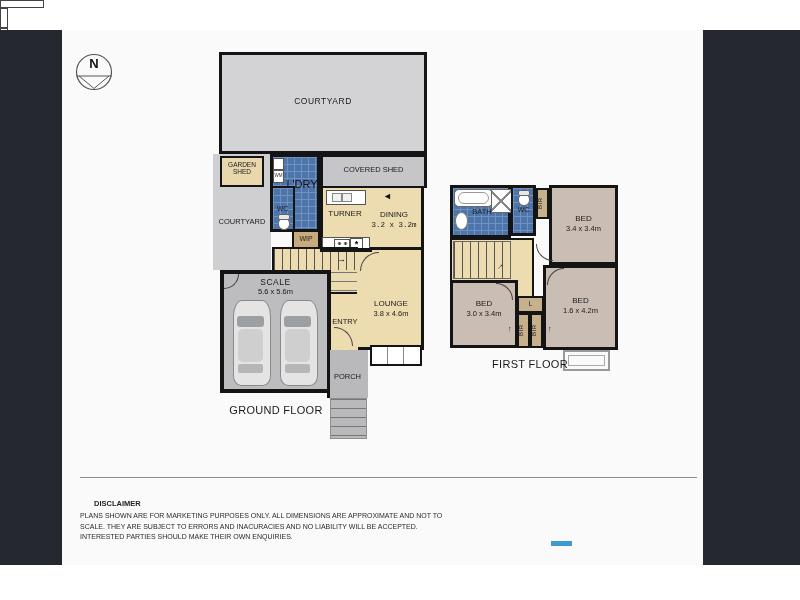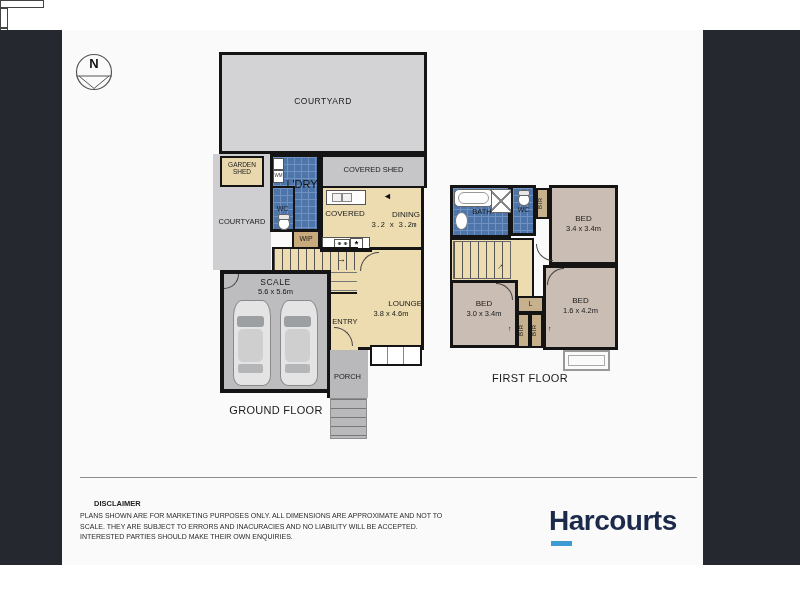--- a/index.html
+++ b/index.html
@@ -103,22 +103,22 @@
   <div class="abs thin" style="left:273px;top:170px;width:11px;height:13px;"></div>
   <div class="lbl" style="left:272.5px;top:174px;width:12px;font-size:4.5px;color:#333;">WM</div>
   <div class="lbl" style="left:284px;top:178px;width:36px;font-size:11px;color:#111;">L'DRY</div>
 
   <div class="abs tile" style="left:270px;top:186px;width:25px;height:46px;border-top:2.5px solid #141414;border-right:2.5px solid #141414;border-left:3px solid #141414;border-bottom:3px solid #141414;box-sizing:border-box;"></div>
   <div class="lbl" style="left:270px;top:205px;width:25px;font-size:7px;">WC</div>
   <div class="toilet-b" style="left:278px;top:217px;width:10px;height:11px;"></div>
   <div class="toilet-t" style="left:278px;top:214px;width:10px;height:4px;"></div>
 
   <div class="abs beige" style="left:320px;top:186px;width:104px;height:64px;border:3px solid #141414;border-top:2.5px solid #141414;"></div>
-  <div class="lbl" style="left:322px;top:210px;width:46px;font-size:8px;">COVERED</div>
-  <div class="lbl" style="left:368px;top:211px;width:52px;font-size:8px;text-align:right;">DINING</div>
+  <div class="lbl" style="left:322px;top:210px;width:46px;font-size:8px;">TURNER</div>
+  <div class="lbl" style="left:368px;top:211px;width:52px;font-size:8px;">DINING</div>
   <div class="lbl" style="left:368px;top:221px;width:52px;font-size:7.5px;font-weight:normal;font-family:Liberation Mono, monospace;">3.2 x 3.2m</div>
 
   <div class="bench-sink" style="left:326px;top:190px;width:38px;height:13px;"></div>
   <div class="sink-bowl" style="left:332px;top:193px;width:8px;height:7px;"></div>
   <div class="sink-bowl" style="left:342px;top:193px;width:8px;height:7px;"></div>
   <div class="bench-sink" style="left:322px;top:237px;width:46px;height:13px;"></div>
   <div class="stove" style="left:334px;top:239px;width:14px;height:9px;"></div>
   <div class="abs" style="left:350px;top:238px;width:13px;height:11px;background:#fff;border:1px solid #555;text-align:center;font-size:9px;font-weight:bold;line-height:11px;">*</div>
 
   <div class="win" style="left:378px;top:183px;width:42px;height:6px;"></div>
@@ -130,21 +130,21 @@
   <div class="abs beige steps-v" style="left:272px;top:247px;width:86px;height:25px;border:2px solid #141414;border-right:none;"></div>
   <span class="arrow" style="left:337px;top:255px;">→</span>
 
   <div class="abs beige" style="left:331px;top:270px;width:27px;height:80px;"></div>
   <div class="abs beige steps-h" style="left:331px;top:272px;width:26px;height:22px;border-bottom:2px solid #141414;"></div>
   <div class="lbl" style="left:328px;top:318px;width:34px;font-size:7.5px;">ENTRY</div>
   <div class="arc" style="left:334px;top:327px;width:18px;height:18px;transform:rotate(90deg);"></div>
 
   <div class="abs beige" style="left:358px;top:250px;width:66px;height:100px;border-right:3px solid #141414;border-bottom:3px solid #141414;"></div>
   <div class="abs" style="left:320px;top:248px;width:52px;height:4px;background:#141414;"></div>
-  <div class="lbl" style="left:360px;top:300px;width:62px;font-size:8px;text-align:right;">LOUNGE</div>
+  <div class="lbl" style="left:360px;top:300px;width:62px;font-size:8px;">LOUNGE</div>
   <div class="lbl" style="left:360px;top:310px;width:62px;font-size:7.5px;font-weight:normal;">3.8 x 4.6m</div>
   <div class="arc" style="left:360px;top:252px;width:18px;height:18px;"></div>
 
   <div class="win" style="left:420px;top:196px;width:6px;height:18px;"></div>
   <div class="win" style="left:420px;top:262px;width:6px;height:22px;"></div>
   <div class="win" style="left:420px;top:298px;width:6px;height:22px;"></div>
 
   <div class="abs" style="left:370px;top:345px;width:52px;height:21px;background:#fff;border:2.5px solid #141414;background-image:linear-gradient(90deg,transparent 15px,#888 15px,#888 16px,transparent 16px,transparent 31px,#888 31px,#888 32px,transparent 32px);"></div>
 
   <div class="abs gray4" style="left:220px;top:270px;width:111px;height:123px;border:4px solid #141414;"></div>
@@ -215,21 +215,20 @@
   <span class="arrow" style="left:548px;top:325px;font-size:7px;">↑</span>
 
   <div class="win" style="left:477px;top:182px;width:26px;height:6px;"></div>
   <div class="win" style="left:560px;top:182px;width:34px;height:6px;"></div>
   <div class="win" style="left:615px;top:215px;width:6px;height:26px;"></div>
   <div class="win" style="left:447px;top:298px;width:6px;height:26px;"></div>
   <div class="win" style="left:468px;top:345px;width:30px;height:6px;"></div>
 
   <div class="abs" style="left:563px;top:350px;width:47px;height:21px;background:#fafafa;border:2px solid #999;box-shadow:inset 0 0 0 3px #fafafa, inset 0 0 0 4px #aaa;"></div>
 
-  <div class="lbl" style="left:455px;top:372px;width:150px;font-size:11px;letter-spacing:0.3px;">FIRST FLOOR</div>
+  <div class="lbl" style="left:455px;top:358px;width:150px;font-size:11px;letter-spacing:0.3px;">FIRST FLOOR</div>
 
   <div class="addr-line"></div>
   <div class="disc-h">DISCLAIMER</div>
   <div class="disc-b">PLANS SHOWN ARE FOR MARKETING PURPOSES ONLY. ALL DIMENSIONS ARE APPROXIMATE AND NOT TO SCALE. THEY ARE SUBJECT TO ERRORS AND INACURACIES AND NO LIABILITY WILL BE ACCEPTED. INTERESTED PARTIES SHOULD MAKE THEIR OWN ENQUIRIES.</div>
-  <div class="logo">Harcourts</div>
   <div class="logo-ul"></div>
 
 </div>
 
 </body></html>

